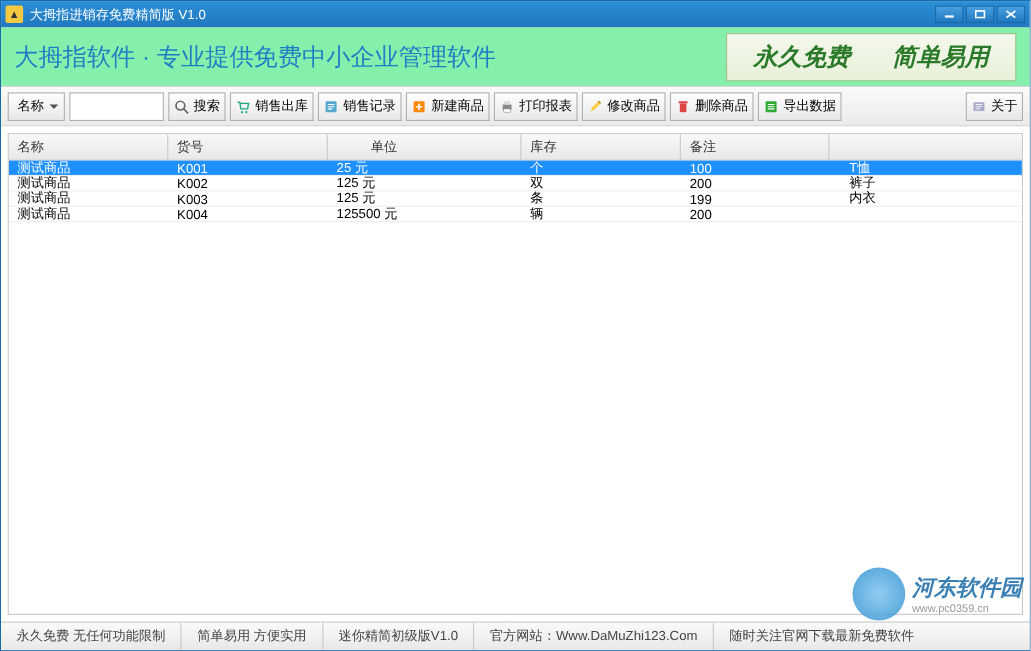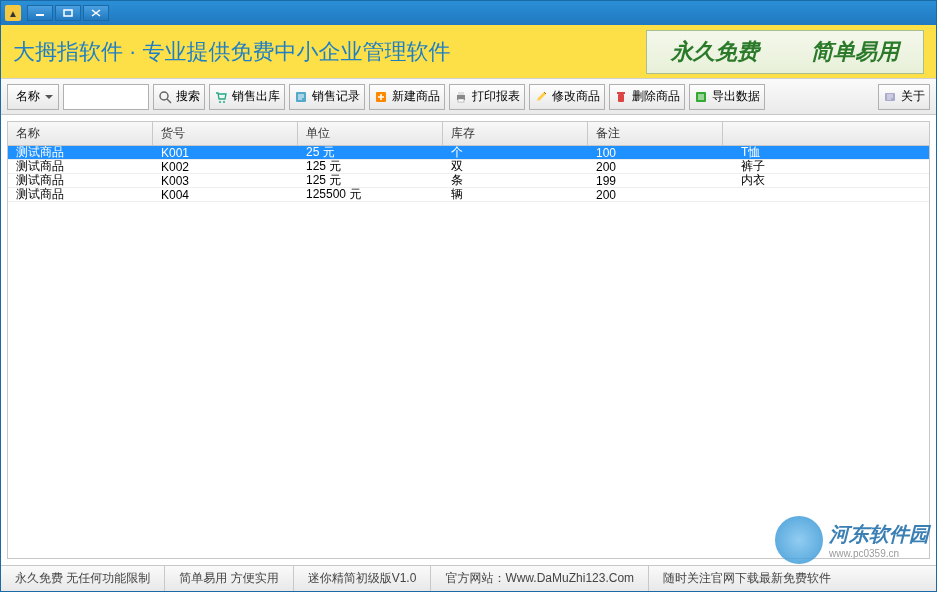--- a/index.html
+++ b/index.html
@@ -7,61 +7,62 @@
 
 .window { width: 937px; height: 592px; background: #fff; border: 1px solid #1a6aa8; display: flex; flex-direction: column; }
 
 .titlebar { height: 24px; background: linear-gradient(#2b8fd6,#2078c0); display: flex; align-items: center; padding: 0 4px; color: #fff; font-size: 12px; }
 .titlebar .app-icon { width: 16px; height: 16px; background: #f5c842; border-radius: 2px; margin-right: 6px; display: flex; align-items: center; justify-content: center; font-size: 10px; color: #333; }
 .titlebar .title { flex: 1; }
 .winbtns { display: flex; gap: 2px; }
 .winbtn { width: 26px; height: 16px; background: linear-gradient(#4aa0e0,#2078c0); border: 1px solid #1a6aa8; display: flex; align-items: center; justify-content: center; font-size: 10px; color: #fff; cursor: pointer; }
 .winbtn.close { background: linear-gradient(#4aa0e0,#2078c0); }
 
-.header { height: 54px; border-bottom: 1px solid #d0d0d0; display: flex; align-items: center; padding: 0 12px; background: #fde047; }
+.header { height: 54px; border-bottom: 1px solid #d0d0d0; display: flex; align-items: center; padding: 0 12px; background: #86efac; }
 .header-title { font-size: 22px; color: #1e7fc5; font-weight: normal; flex: 1; }
-.banner { border: 1px solid #a8c090; background: linear-gradient(#f4f8ec,#e8f0d8); padding: 6px 24px; display: flex; gap: 52px; }
+.banner { border: 1px solid #a8c090; background: linear-gradient(#f4f8ec,#e8f0d8); padding: 6px 24px; display: flex; gap: 38px; }
 .banner span { font-size: 22px; color: #2a7a2a; font-style: italic; font-weight: bold; font-family: KaiTi, STKaiti, serif; }
 
 .toolbar { height: 36px; background: linear-gradient(#fafafa,#eaeaea); border-bottom: 1px solid #c8c8c8; display: flex; align-items: center; padding: 0 6px; gap: 4px; }
 .tb-sel { height: 26px; border: 1px solid #b0b0b0; background: linear-gradient(#fefefe,#e8e8e8); padding: 0 18px 0 8px; font-size: 12px; display: flex; align-items: center; position: relative; cursor: pointer; }
 .tb-sel::after { content: ""; position: absolute; right: 5px; top: 10px; border: 4px solid transparent; border-top-color: #555; }
 .tb-input { height: 26px; width: 86px; border: 1px solid #b0b0b0; background: #fff; padding: 0 4px; font-size: 12px; }
 .tb-btn { height: 26px; border: 1px solid #b0b0b0; background: linear-gradient(#fefefe,#e8e8e8); padding: 0 4px; font-size: 12px; display: flex; align-items: center; gap: 4px; cursor: pointer; }
 .tb-icon { width: 14px; height: 14px; display: inline-block; }
 .tb-spacer { flex: 1; }
 
 .content { flex: 1; padding: 6px; background: #fff; overflow: hidden; }
 .grid { width: 100%; height: 100%; border: 1px solid #c8c8c8; background: #fff; overflow: hidden; }
 .grid-head { display: flex; background: linear-gradient(#f8f8f8,#e8e8e8); border-bottom: 1px solid #c8c8c8; height: 24px; }
 .grid-head .gh { border-right: 1px solid #c8c8c8; padding: 0 8px; font-size: 12px; display: flex; align-items: center; color: #333; }
 .grid-body .row { display: flex; height: 14px; border-bottom: 1px solid #eee; }
 .grid-body .row.sel { background: #1e90ff; color: #fff; }
 .grid-body .row.sel .cell { border-right-color: transparent; }
 .grid-body .cell { padding: 0 8px; font-size: 12px; display: flex; align-items: center; color: inherit; }
-.c0 { width: 145px; } .c1 { width: 145px; } .c2 { width: 145px; } .c3 { width: 145px; } .c4 { width: 145px; } .c5 { width: 135px; }
+.c0 { width: 145px; } .c1 { width: 145px; } .c2 { width: 145px; } .c3 { width: 145px; margin-left: 31px; } .c4 { width: 145px; } .c5 { width: 135px; }
 
 .statusbar { height: 26px; background: linear-gradient(#fafafa,#e8e8e8); border-top: 1px solid #c8c8c8; display: flex; align-items: center; font-size: 12px; color: #444; }
 .statusbar .seg { padding: 0 14px; border-right: 1px solid #c8c8c8; height: 100%; display: flex; align-items: center; }
 
 .watermark { position: absolute; right: 8px; bottom: 28px; opacity: 0.85; pointer-events: none; display: flex; align-items: center; gap: 6px; }
 .watermark .wm-icon { width: 48px; height: 48px; border-radius: 50%; background: radial-gradient(#7fc4f0,#2a8fd0); position: relative; }
 .watermark .wm-text { display: flex; flex-direction: column; font-family: KaiTi, serif; }
 .watermark .wm-text .big { font-size: 20px; color: #1a6aa8; font-weight: bold; font-style: italic; }
 .watermark .wm-text .small { font-size: 10px; color: #888; }
 
 svg { display: block; }
 </style>
 </head>
 <body>
 
 <div class="window">
 
   <div class="titlebar">
     <div class="app-icon">▲</div>
+    <div class="title">大拇指进销存免费精简版 V1.0</div>
     <div class="winbtns">
       <div class="winbtn">
           <svg width="10" height="8">
             <rect x="1" y="5" width="8" height="2" fill="#fff"></rect>
           </svg>
         </div>
       <div class="winbtn">
           <svg width="10" height="8">
             <rect x="1" y="1" width="8" height="6" fill="none" stroke="#fff" stroke-width="1.5"></rect>
           </svg>

